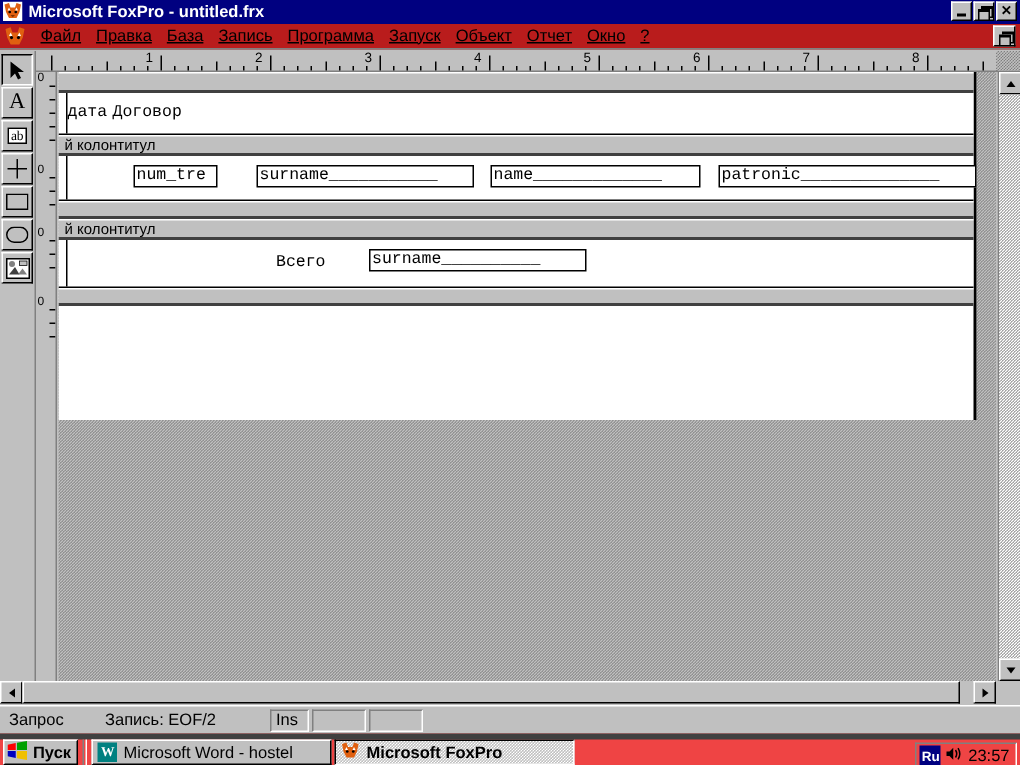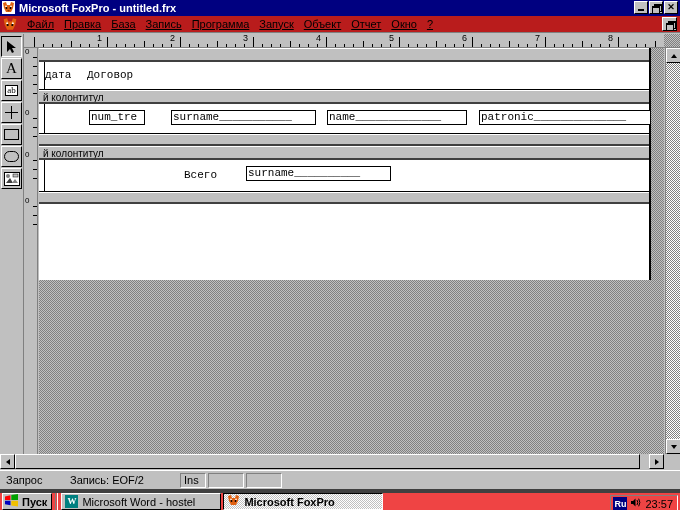--- a/index.html
+++ b/index.html
@@ -532,21 +532,21 @@
       </div>
 
     <div class="canvas-outer">
       <div class="page">
 
         <div class="band-sep"></div>
 
         <div class="band" style="height:28px;">
           <div class="band-left-tab"></div>
           <div class="rpt-text" style="left:6px; top:7px;">дата</div>
-          <div class="rpt-text" style="left:48px; top:7px;">Договор</div>
+          <div class="rpt-text" style="left:36px; top:7px;">Договор</div>
         </div>
         <div class="band-sep">й колонтитул</div>
 
         <div class="band" style="height:30px;">
           <div class="band-left-tab"></div>
           <div class="rpt-field" style="left:50px; top:6px; width:56px; height:15px;">num_tre</div>
           <div class="rpt-field" style="left:132px; top:6px; width:145px; height:15px;">surname___________</div>
           <div class="rpt-field" style="left:288px; top:6px; width:140px; height:15px;">name_____________</div>
           <div class="rpt-field" style="left:440px; top:6px; width:172px; height:15px;">patronic______________</div>
         </div>

